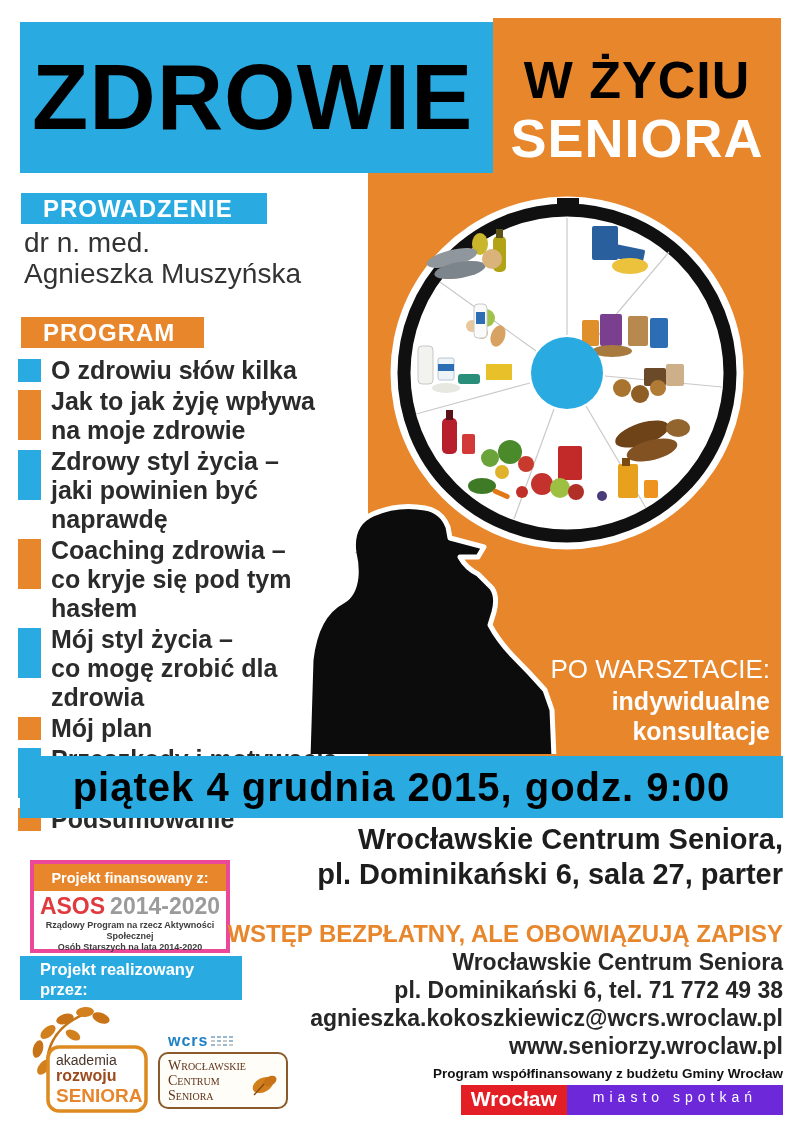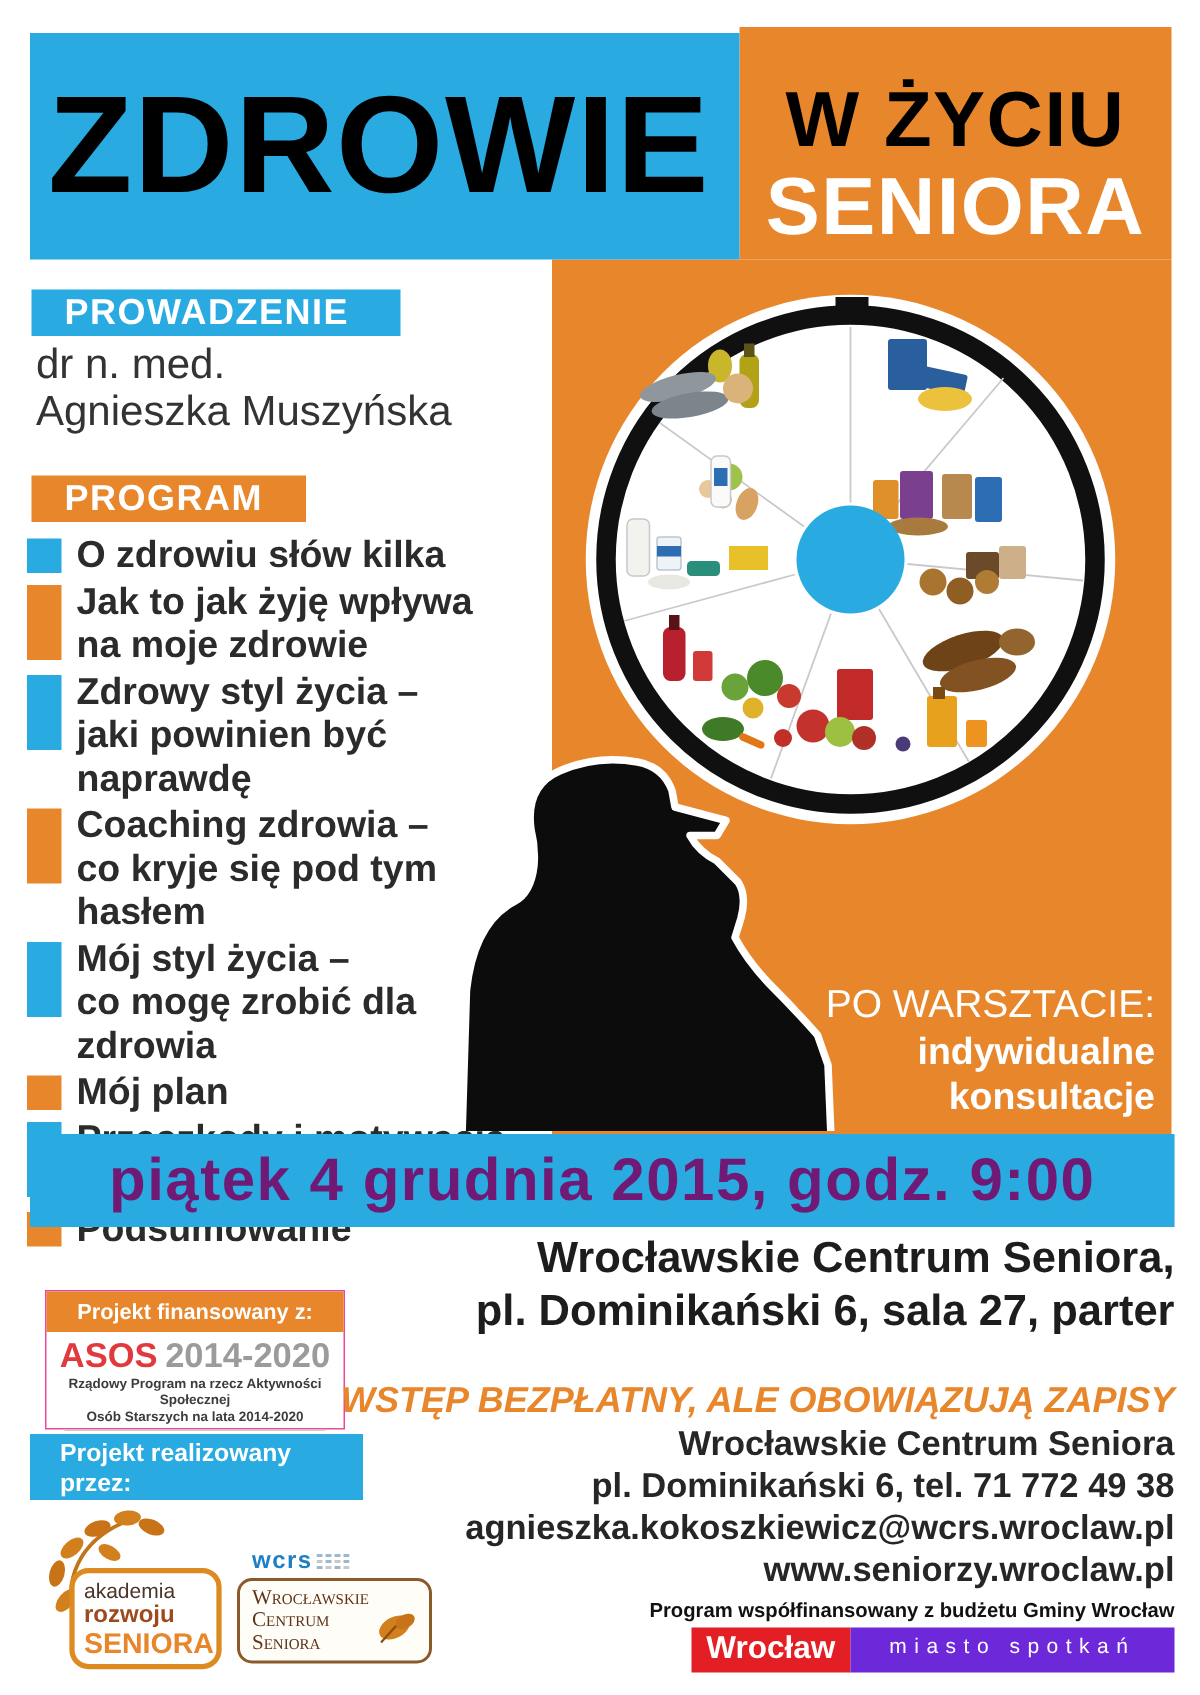--- a/index.html
+++ b/index.html
@@ -40,42 +40,42 @@
   .wheel{position:absolute;left:390px;top:196px;}
   .silhouette{position:absolute;left:297px;top:498px;overflow:hidden;}
 
   .po-warsztacie{position:absolute;right:30px;top:652px;text-align:right;color:#fff;}
   .po-warsztacie .h{font-size:26px;font-weight:400;line-height:34px;}
   .po-warsztacie .s{font-size:25px;font-weight:700;line-height:30px;}
 
   
   .date-banner{position:absolute;left:20px;top:756px;width:763px;height:62px;background:var(--blue);
                display:flex;align-items:center;justify-content:center;}
-  .date-banner span{color:#701a75;font-size:40px;font-weight:700;letter-spacing:1px;}
+  .date-banner span{color:#000000;font-size:40px;font-weight:700;letter-spacing:1px;}
 
   .venue{position:absolute;right:17px;top:822px;text-align:right;color:#1d1d1d;
          font-size:29px;font-weight:700;line-height:35px;}
 
   
   .asos-box{position:absolute;left:30px;top:860px;width:200px;height:93px;background:#fff;
-            border:1px solid #ec4899;box-sizing:border-box;text-align:center;}
+            border:4px solid #ec4899;box-sizing:border-box;text-align:center;}
   .asos-box .hd{background:var(--orange);color:#fff;font-size:14.5px;font-weight:700;height:27px;
                 display:flex;align-items:center;justify-content:center;}
   .asos-line{margin-top:2px;font-size:23px;font-weight:700;}
   .asos-line .a{color:var(--asos-red);}
   .asos-line .y{color:#9b9b9b;margin-left:5px;}
   .asos-desc{font-size:9px;font-weight:700;color:#3c3c3c;line-height:11px;}
   .asos-min{font-size:9px;color:#999;border-top:1px solid #ccc;margin:3px 12px 0;padding-top:3px;}
 
   .realizator-box{position:absolute;left:20px;top:956px;width:222px;height:44px;background:var(--blue);
                   color:#fff;font-size:16.5px;font-weight:700;line-height:20px;
                   padding:3px 0 0 20px;box-sizing:border-box;}
 
   .signup-notice{position:absolute;right:17px;top:920px;color:var(--orange);
-                 font-size:24px;font-weight:700;font-style:italic;}
+                 font-size:24px;font-weight:700;}
   .contact{position:absolute;right:17px;top:948px;text-align:right;color:#262626;
            font-size:23px;font-weight:700;line-height:28px;}
 
   .cofinance{position:absolute;right:17px;top:1066px;color:#111;font-size:13.5px;font-weight:700;}
   .city-logo{position:absolute;right:17px;top:1085px;display:flex;}
   .city-logo .red{background:var(--wroclaw-red);color:#fff;font-size:21px;font-weight:700;
                   padding:2px 10px 4px;}
   .city-logo .black{background:#6d28d9;color:#fff;font-size:14px;letter-spacing:5px;
                     padding:4px 26px 4px;}
 

